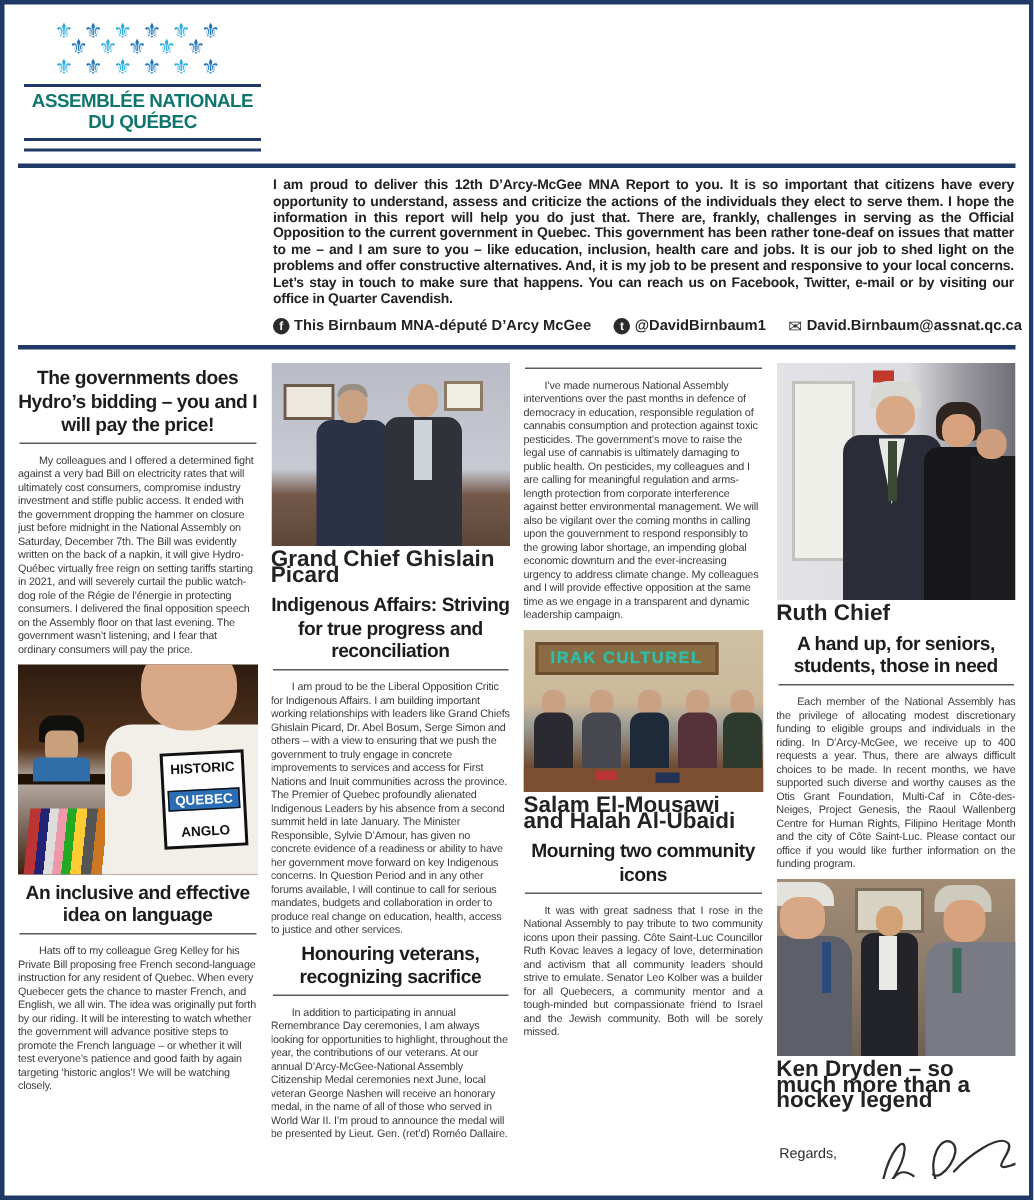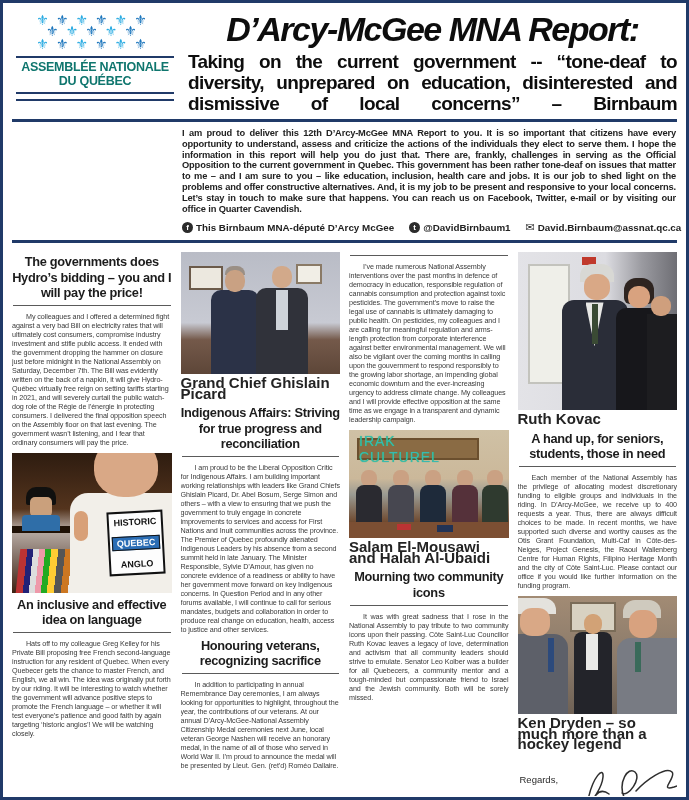--- a/index.html
+++ b/index.html
@@ -71,21 +71,21 @@
   .ph-office .m1-head { left:44px; top:18px; width:20px; height:22px; background:#c9a183; border-radius:45%; }
   .ph-office .m1-hair { left:44px; top:14px; width:20px; height:9px; background:#9a8f85; border-radius:8px 8px 0 0; }
   .ph-office .m1-body { left:30px; top:38px; width:48px; height:84px; background:#2b3247; border-radius:10px 10px 0 0; }
   .ph-office .m2-head { right:48px; top:14px; width:20px; height:22px; background:#d2a98a; border-radius:45%; }
   .ph-office .m2-body { right:32px; top:36px; width:52px; height:86px; background:#30323a; border-radius:10px 10px 0 0; }
   .ph-office .m2-shirt { right:52px; top:38px; width:12px; height:40px; background:#cfd4da; }
 
   .ph-community { height:108px; background:linear-gradient(180deg,#cfc1a5 0%,#cbb89a 45%,#9a9a92 60%,#6f4a30 85%,#7c4f33 100%); }
   .ph-community .banner { left:8px; top:8px; right:30px; height:22px; background:#8a6b44; border:2px solid #6b4f2e;
       display:flex; align-items:center; justify-content:center; position:absolute; }
-  .ph-community .banner span { color:#39b8b2; font-weight:normal; font-size:14px; letter-spacing:1px; text-shadow:0 0 1px #1c6; }
+  .ph-community .banner span { color:#39b8b2; font-weight:bold; font-size:11px; letter-spacing:1px; text-shadow:0 0 1px #1c6; }
   .ph-community .p { top:40px; width:16px; height:17px; border-radius:45%; background:#caa183; }
   .ph-community .t { top:55px; width:26px; height:45px; border-radius:8px 8px 0 0; }
   .ph-community .table { left:0; right:0; bottom:0; height:16px; background:#7c4f33; }
   .ph-community .item1 { left:30%; bottom:8px; width:14px; height:6px; background:#b33; }
   .ph-community .item2 { left:55%; bottom:6px; width:16px; height:7px; background:#235; }
 
   .ph-kovac { height:158px; background:linear-gradient(90deg,#e3e3e7 0%,#dcdce1 55%,#9a9aa0 78%,#6e6e74 100%); }
   .ph-kovac .exit { left:64px; top:5px; width:14px; height:8px; background:#c0392b; }
   .ph-kovac .door { left:10px; top:12px; width:42px; height:120px; background:#efefe9; border:2px solid #c3c3bd; }
   .ph-kovac .m-hair { left:62px; top:12px; width:34px; height:18px; background:#d8d8d4; border-radius:12px 12px 0 0; }
@@ -127,24 +127,20 @@
       <div class="fleur-pattern">
           <div class="fleur-row"><span style="color: rgb(41, 171, 226);">⚜</span><span style="color: rgb(27, 117, 188);">⚜</span><span style="color: rgb(41, 171, 226);">⚜</span><span style="color: rgb(27, 117, 188);">⚜</span><span style="color: rgb(41, 171, 226);">⚜</span><span style="color: rgb(27, 117, 188);">⚜</span></div>
           <div class="fleur-row offset"><span style="color: rgb(27, 117, 188);">⚜</span><span style="color: rgb(41, 171, 226);">⚜</span><span style="color: rgb(27, 117, 188);">⚜</span><span style="color: rgb(41, 171, 226);">⚜</span><span style="color: rgb(27, 117, 188);">⚜</span></div>
           <div class="fleur-row"><span style="color: rgb(41, 171, 226);">⚜</span><span style="color: rgb(27, 117, 188);">⚜</span><span style="color: rgb(41, 171, 226);">⚜</span><span style="color: rgb(27, 117, 188);">⚜</span><span style="color: rgb(41, 171, 226);">⚜</span><span style="color: rgb(27, 117, 188);">⚜</span></div>
         </div>
       <div class="logo-line"></div>
       <div class="org">ASSEMBLÉE NATIONALE</div>
       <div class="org">DU QUÉBEC</div>
       <div class="logo-line"></div>
       <div class="logo-line thin"></div>
-    </div>
-    <div class="masthead">
-      <div class="title">D’Arcy-McGee MNA Report:</div>
-      <div class="subtitle">Taking on the current government -- “tone-deaf to diversity, unprepared on education, disinterested and dismissive of local concerns” – Birnbaum</div>
     </div>
   </div>
   <div class="header-rule"></div>
 
   <div class="intro-wrap">
     <div class="intro">I am proud to deliver this 12th D’Arcy-McGee MNA Report to you. It is so important that citizens have every opportunity to understand, assess and criticize the actions of the individuals they elect to serve them. I hope the information in this report will help you do just that. There are, frankly, challenges in serving as the Official Opposition to the current government in Quebec. This government has been rather tone-deaf on issues that matter to me – and I am sure to you – like education, inclusion, health care and jobs. It is our job to shed light on the problems and offer constructive alternatives. And, it is my job to be present and responsive to your local concerns. Let’s stay in touch to make sure that happens. You can reach us on Facebook, Twitter, e-mail or by visiting our office in Quarter Cavendish.</div>
     <div class="contact">
       <div class="contact-item">
         <span class="circle-icon">f</span>
         <span>This Birnbaum MNA-député D’Arcy McGee</span>
@@ -243,21 +239,21 @@
         <div class="m-shirt"></div>
         <div class="m-tie"></div>
         <div class="m-hair"></div>
         <div class="m-face"></div>
         <div class="w-dress"></div>
         <div class="w-hair"></div>
         <div class="w-face"></div>
         <div class="b-body"></div>
         <div class="b-head"></div>
       </div>
-      <div class="caption">Ruth Kovac</div>
+      <div class="caption">Ruth Chief</div>
       <div class="headline">A hand up, for seniors, students, those in need</div>
       <div class="rule"></div>
       <p class="body justify">Each member of the National Assembly has the privilege of allocating modest discretionary funding to eligible groups and individuals in the riding. In D’Arcy-McGee, we receive up to 400 requests a year. Thus, there are always difficult choices to be made. In recent months, we have supported such diverse and worthy causes as the Otis Grant Foundation, Multi-Caf in Côte-des-Neiges, Project Genesis, the Raoul Wallenberg Centre for Human Rights, Filipino Heritage Month and the city of Côte Saint-Luc. Please contact our office if you would like further information on the funding program.</p>
       <div class="photo ph-dryden">
         <div class="win"></div>
         <div class="m2-body"></div>
         <div class="m2-shirt"></div>
         <div class="m2-face"></div>
         <div class="m1-body"></div>
         <div class="m1-tie"></div>

